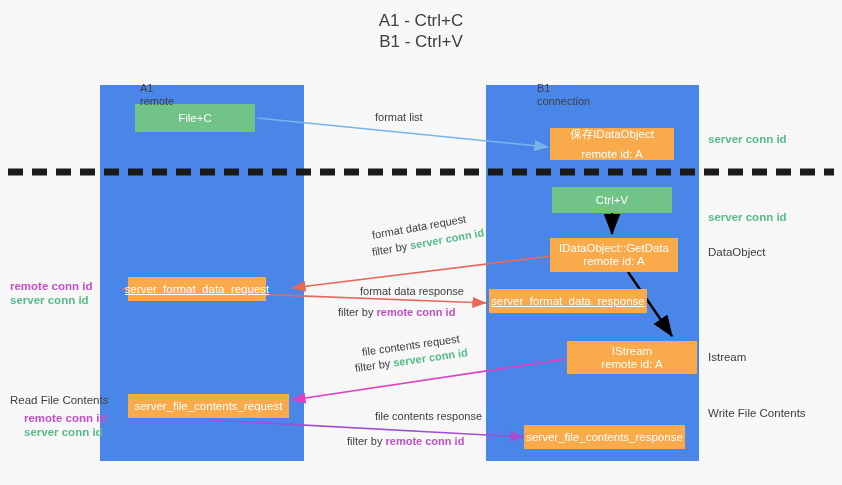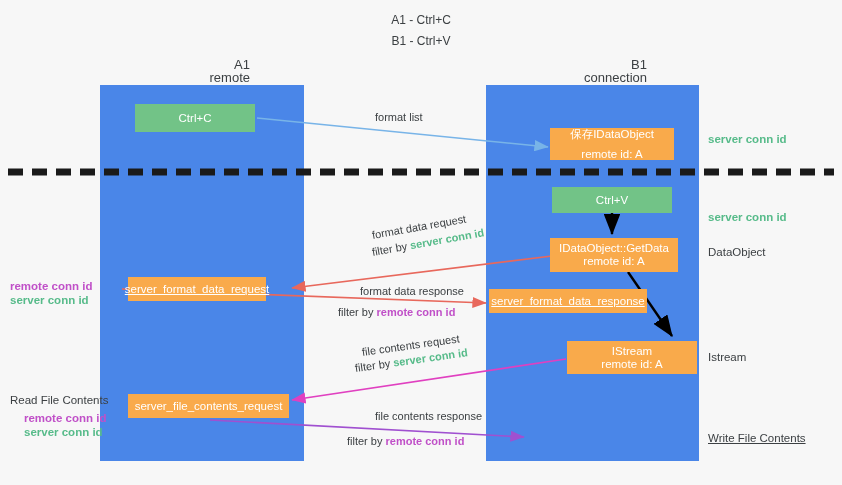--- a/index.html
+++ b/index.html
@@ -34,34 +34,35 @@
     z-index: 5;
   }
 
   
   .title-block {
     position: absolute;
     left: 0;
     top: 10px;
     width: 842px;
     text-align: center;
-    font-size: 12px;
+    font-size: 17px;
     line-height: 21px;
     color: #3c4043;
     z-index: 8;
   }
 
   
   .lane-head {
     position: absolute;
-    text-align: right;
-    font-size: 13px;
+    text-align: left;
+    font-size: 11px;
     line-height: 13px;
     color: #3c4043;
     z-index: 8;
+    margin-top: 24px;
   }
 
   
   .lane {
     position: absolute;
     background: #4a86e8;
     z-index: 1;
   }
 
   
@@ -164,21 +165,21 @@
     <line x1="552" y1="256" x2="292" y2="288" stroke="#e8685c" stroke-width="1.6" marker-end="url(#ah-red)"></line>
 
     <line x1="122" y1="289" x2="486" y2="303" stroke="#e8685c" stroke-width="1.6" marker-end="url(#ah-red)"></line>
 
     <line x1="566" y1="359" x2="292" y2="400" stroke="#e040c0" stroke-width="1.6" marker-end="url(#ah-magenta)"></line>
 
     <line x1="210" y1="420" x2="524" y2="437" stroke="#a050d0" stroke-width="1.6" marker-end="url(#ah-purple)"></line>
   </svg>
 
   <div class="node green" style="left:135px; top:104px; width:120px; height:28px;">
-    <span>Ctrl+C</span>
+    <span>File+C</span>
   </div>
 
   <div class="node orange" style="left:550px; top:128px; width:124px; height:32px;gap:7px;">
     <span>保存IDataObject</span>
     <span class="l2">remote id: A</span>
   </div>
 
   <div class="node green" style="left:552px; top:187px; width:120px; height:26px;">
     <span>Ctrl+V</span>
   </div>
@@ -198,20 +199,23 @@
   </div>
 
   <div class="node orange" style="left:489px; top:289px; width:158px; height:24px;text-decoration:underline;">
     <span>server_format_data_response</span>
   </div>
 
   <div class="node orange" style="left:128px; top:394px; width:161px; height:24px;">
     <span>server_file_contents_request</span>
   </div>
 
+  <div class="node orange" style="left:524px; top:425px; width:161px; height:24px;">
+    <span>server_file_contents_response</span>
+  </div>
 
   <div class="anno" style="left:375px; top:110px;">format list</div>
 
   <div class="anno rot-up" style="left:372px; top:228px;">format data request</div>
   <div class="anno rot-up" style="left:372px; top:245px;">
     <span>filter by </span><span class="k-server">server conn id</span>
   </div>
 
   <div class="anno" style="left:360px; top:284px;">format data response</div>
   <div class="anno" style="left:338px; top:305px;">
@@ -225,21 +229,21 @@
 
   <div class="anno" style="left:375px; top:409px;">file contents response</div>
   <div class="anno" style="left:347px; top:434px;">
     <span>filter by </span><span class="k-remote">remote conn id</span>
   </div>
 
   <div class="side green" style="left:708px; top:132px;">server conn id</div>
   <div class="side green" style="left:708px; top:210px;">server conn id</div>
   <div class="side" style="left:708px; top:245px;">DataObject</div>
   <div class="side" style="left:708px; top:350px;">Istream</div>
-  <div class="side" style="left:708px; top:431px;text-decoration:underline;">Write File Contents</div>
+  <div class="side" style="left:708px; top:406px;">Write File Contents</div>
 
   <div class="stack" style="left:10px; top:279px;">
     <div class="r">remote conn id</div>
     <div class="s">server conn id</div>
   </div>
 
   <div class="side" style="left:10px; top:393px;">Read File Contents</div>
   <div class="stack" style="left:24px; top:411px;">
     <div class="r">remote conn id</div>
     <div class="s">server conn id</div>

